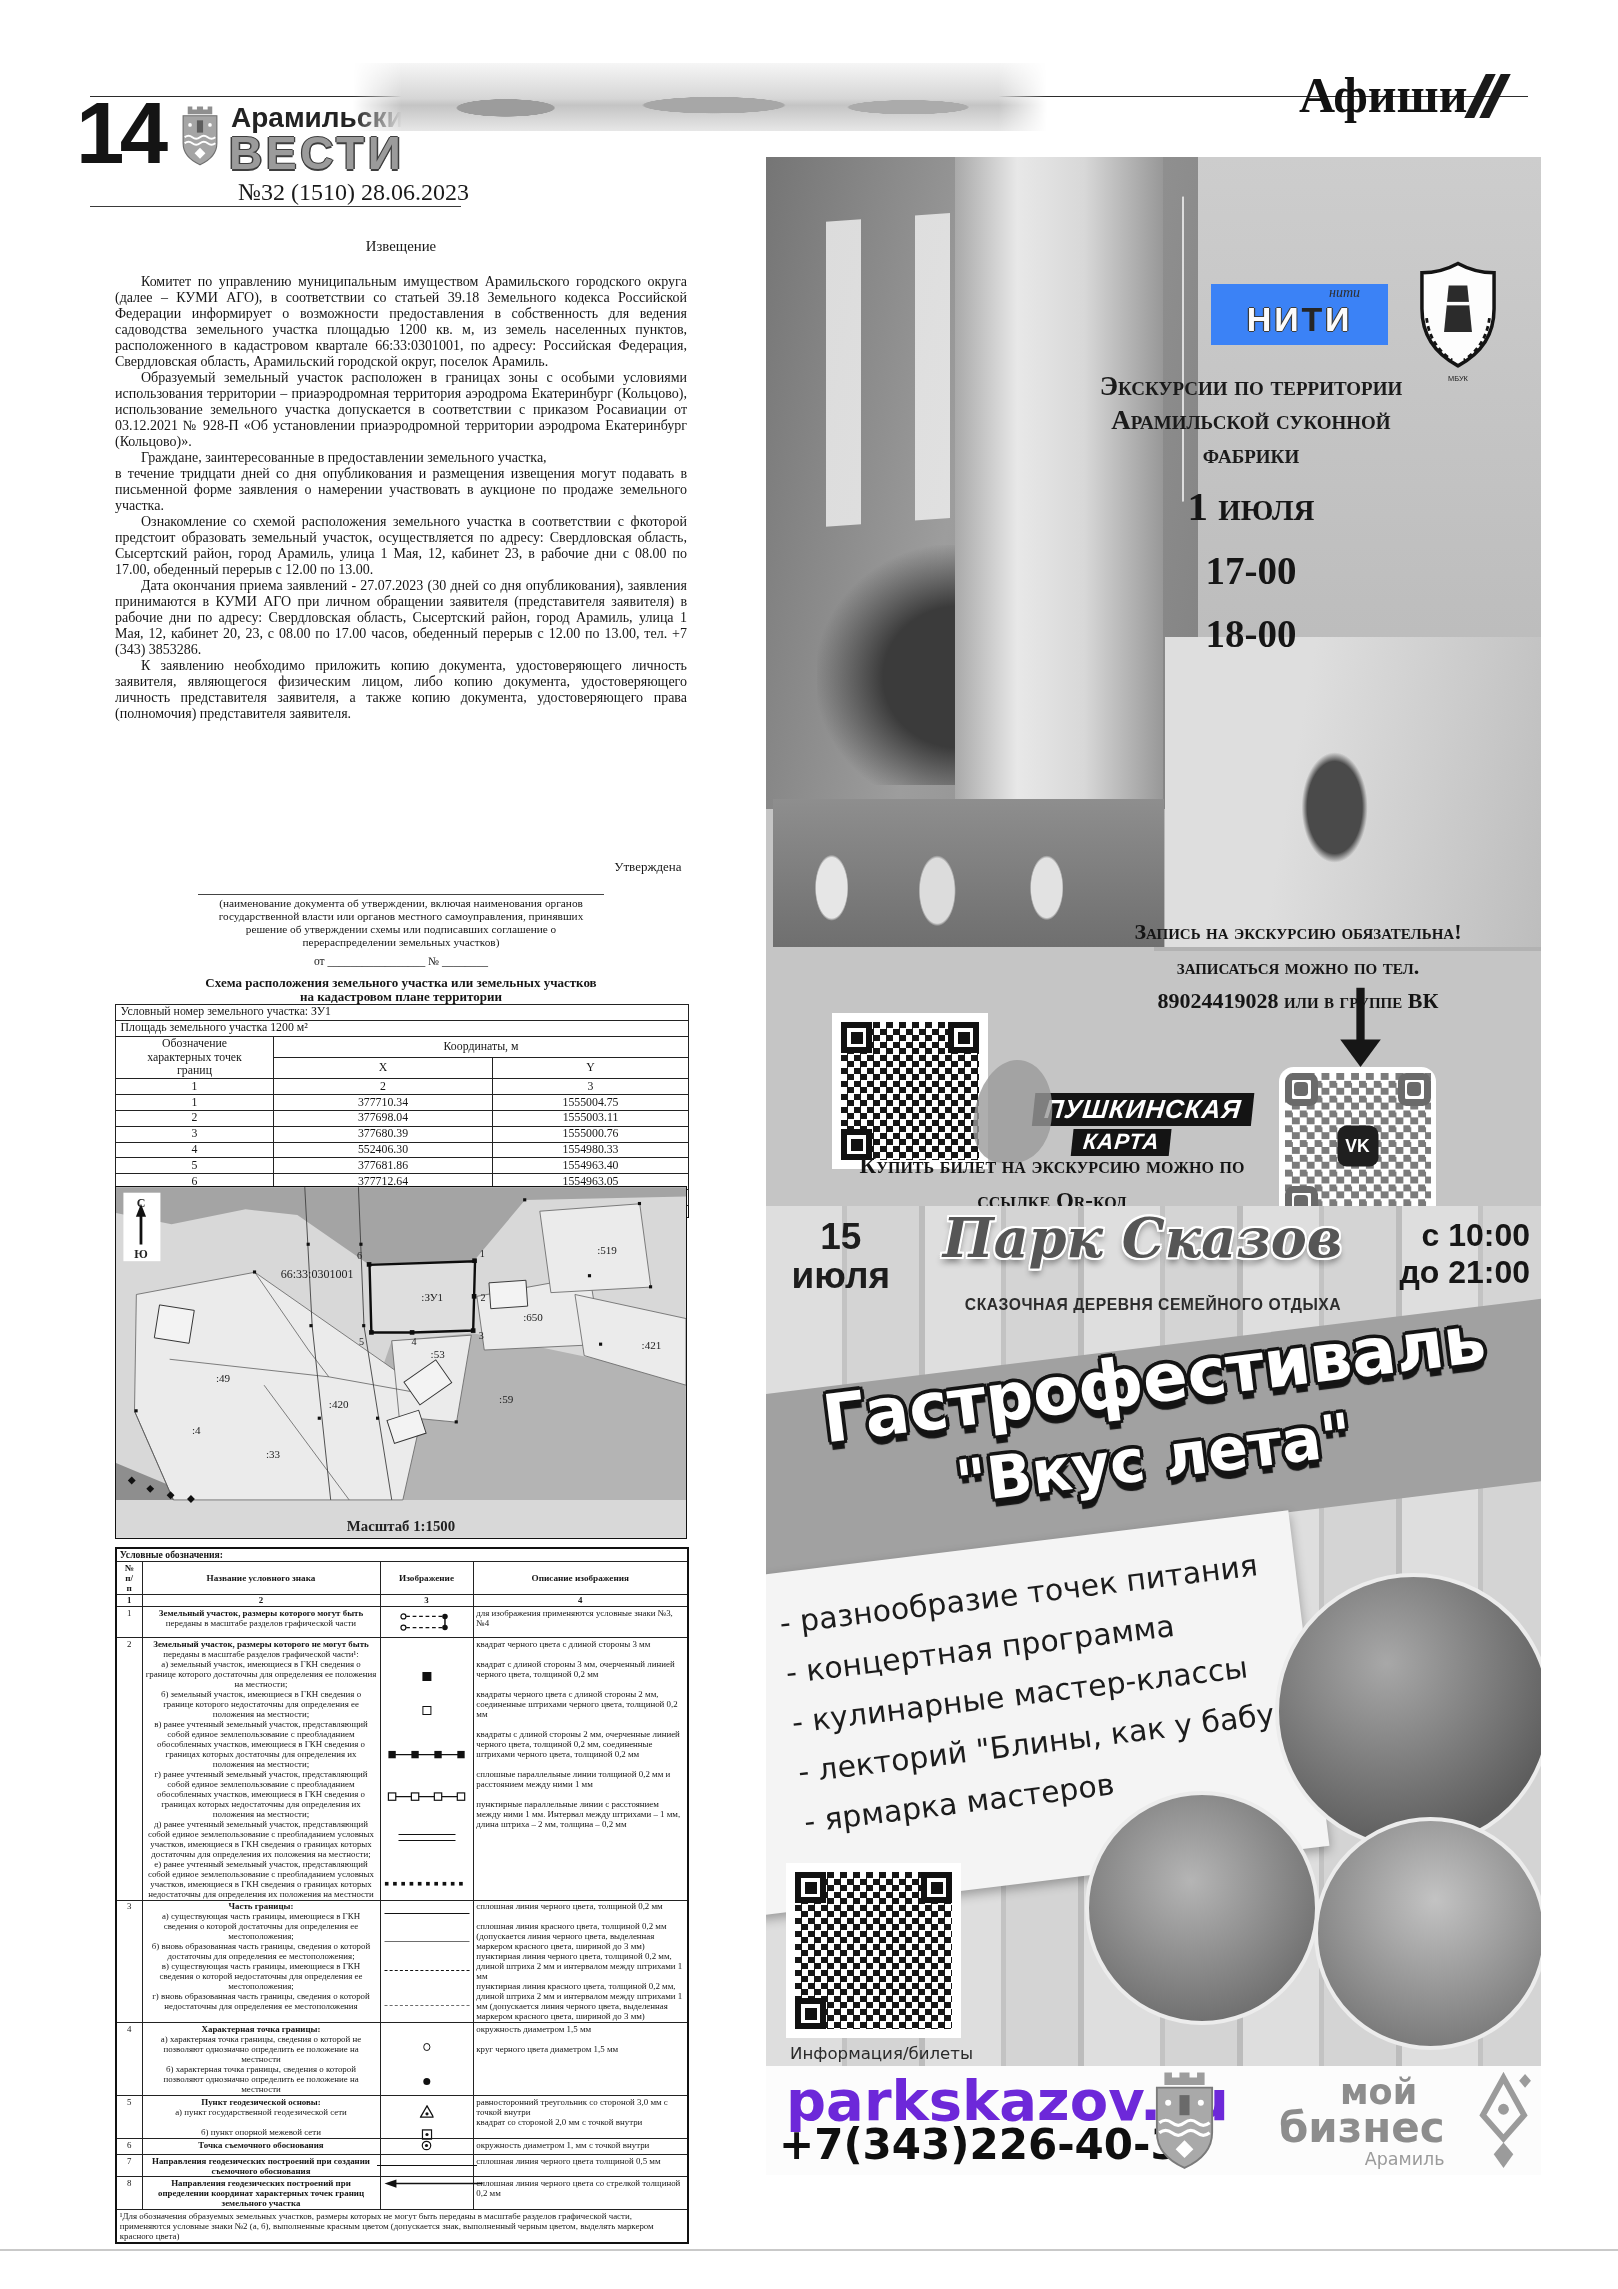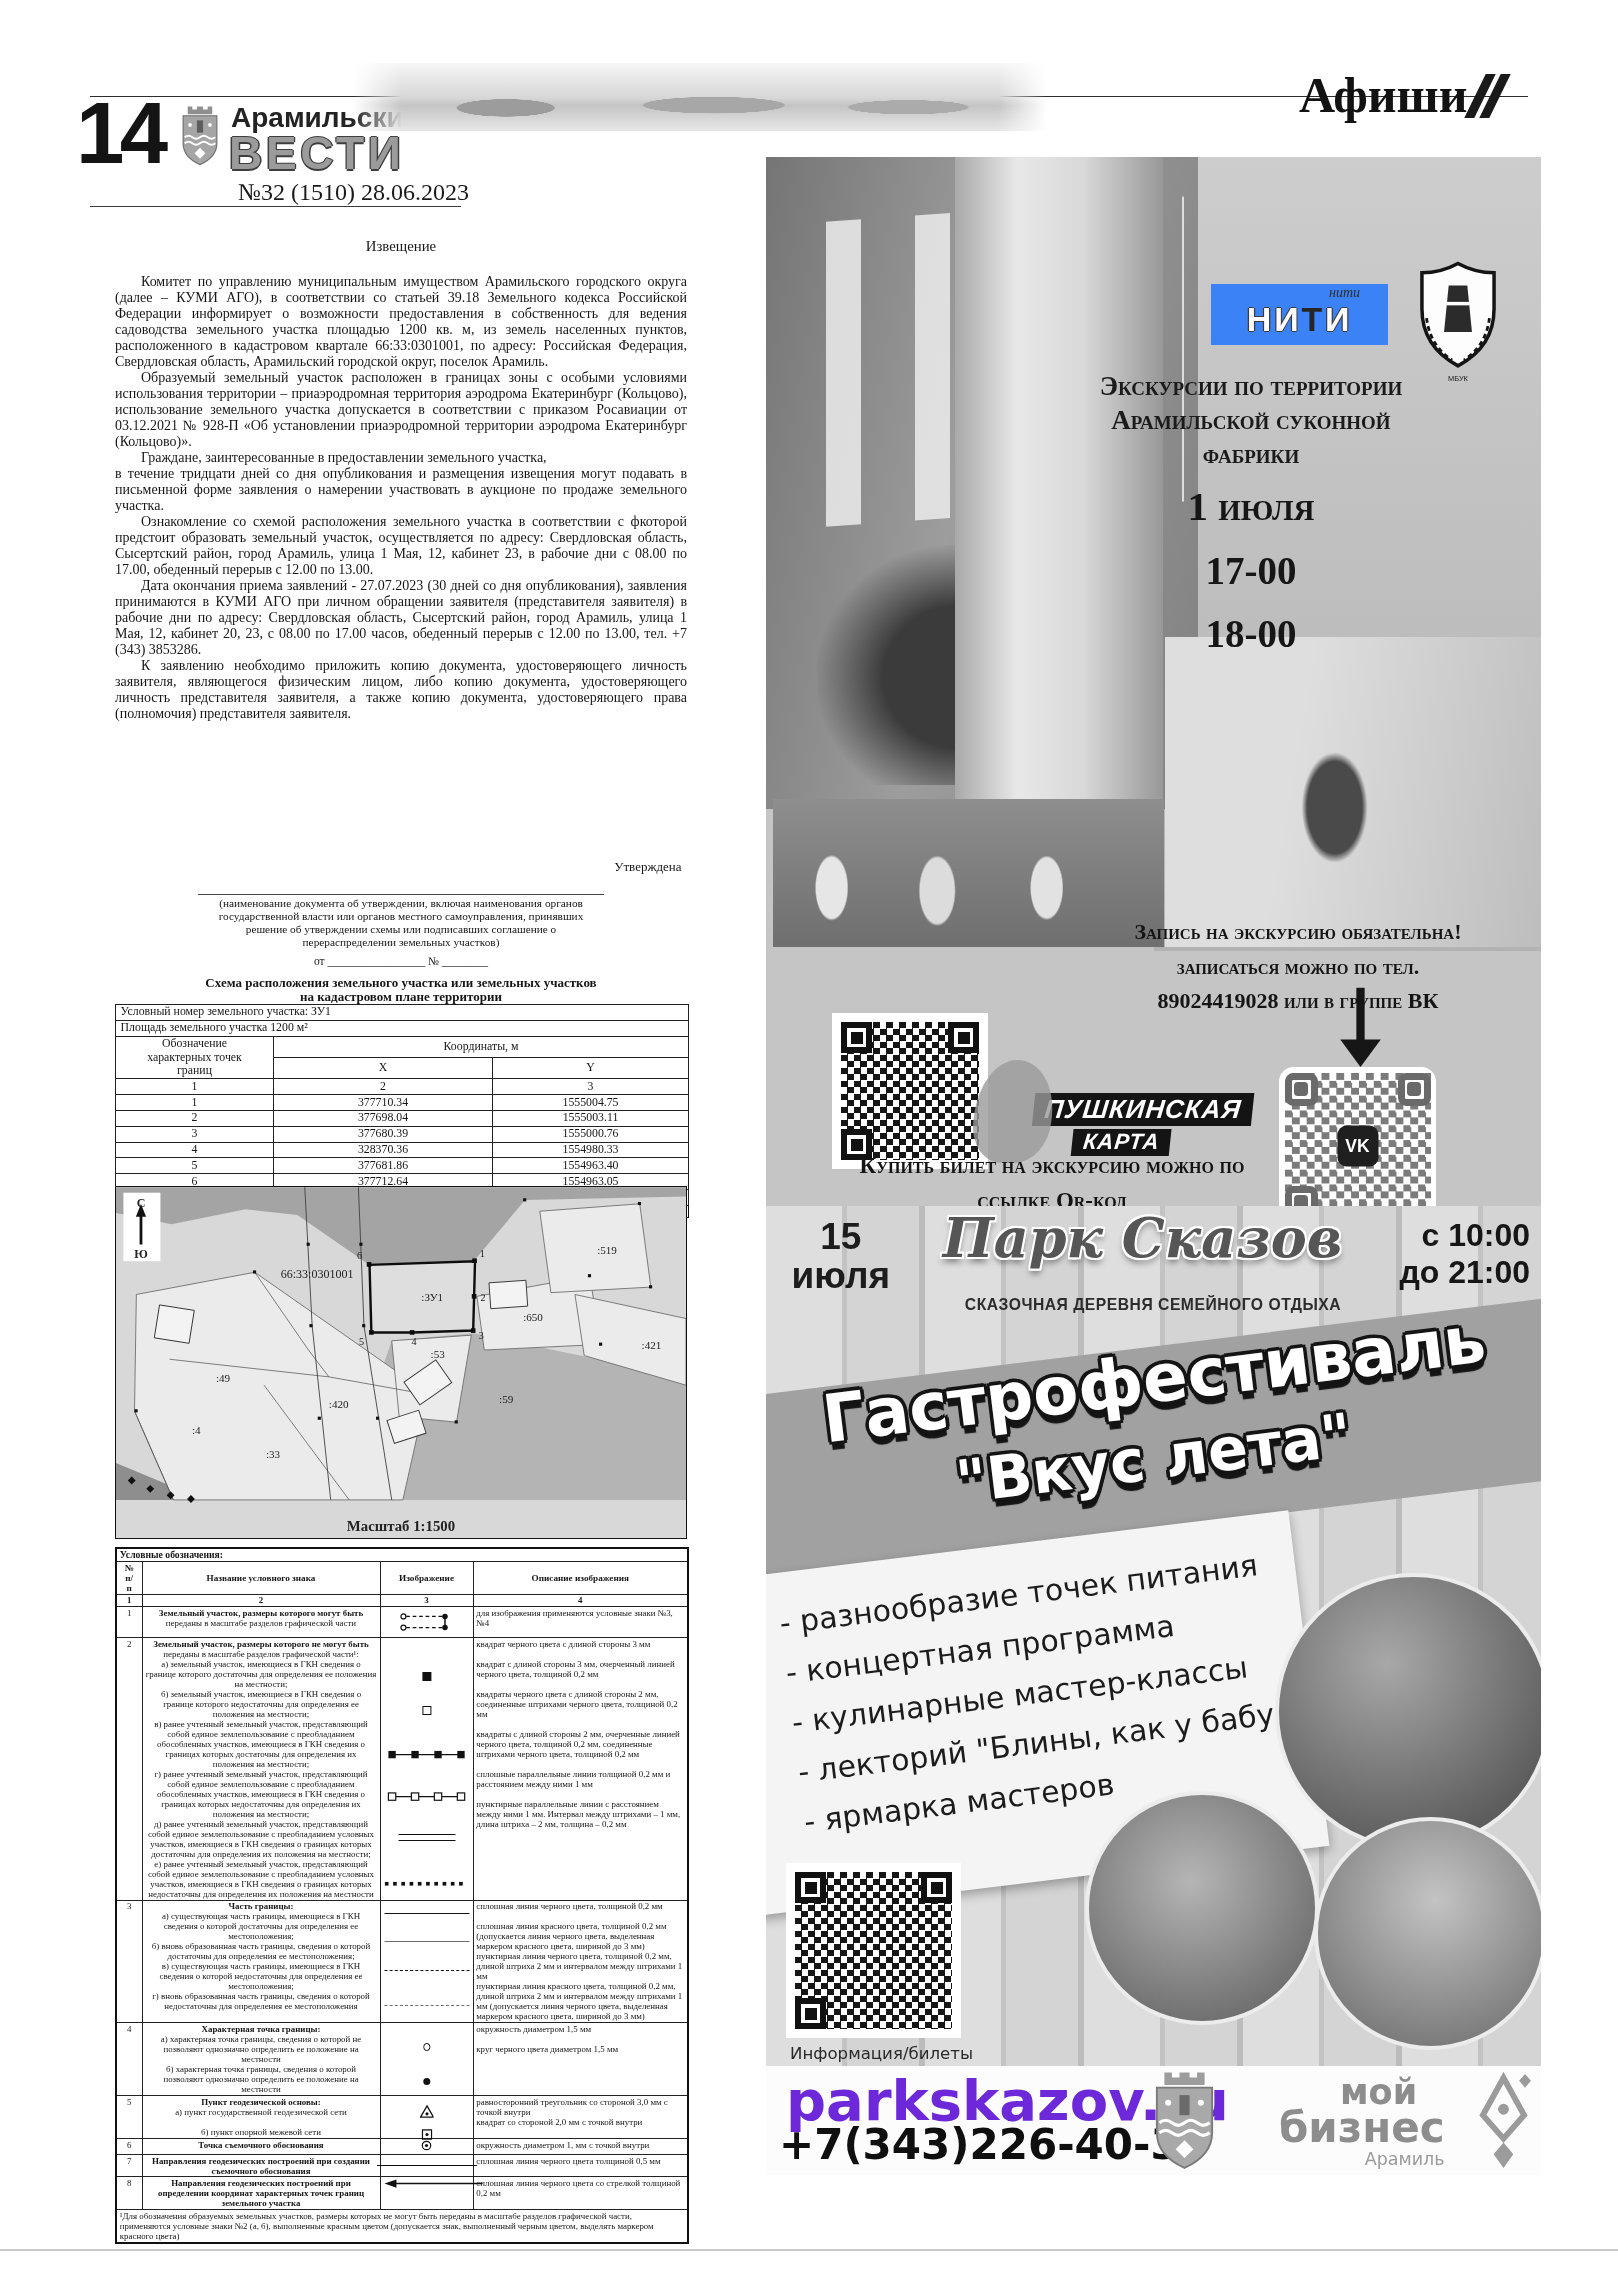--- a/index.html
+++ b/index.html
@@ -265,21 +265,21 @@
             <td>377698.04</td>
             <td>1555003.11</td>
           </tr>
       <tr>
             <td>3</td>
             <td>377680.39</td>
             <td>1555000.76</td>
           </tr>
       <tr>
             <td>4</td>
-            <td>328370.36</td>
+            <td>552406.30</td>
             <td>1554980.33</td>
           </tr>
       <tr>
             <td>5</td>
             <td>377681.86</td>
             <td>1554963.40</td>
           </tr>
       <tr>
             <td>6</td>
             <td>377712.64</td>

